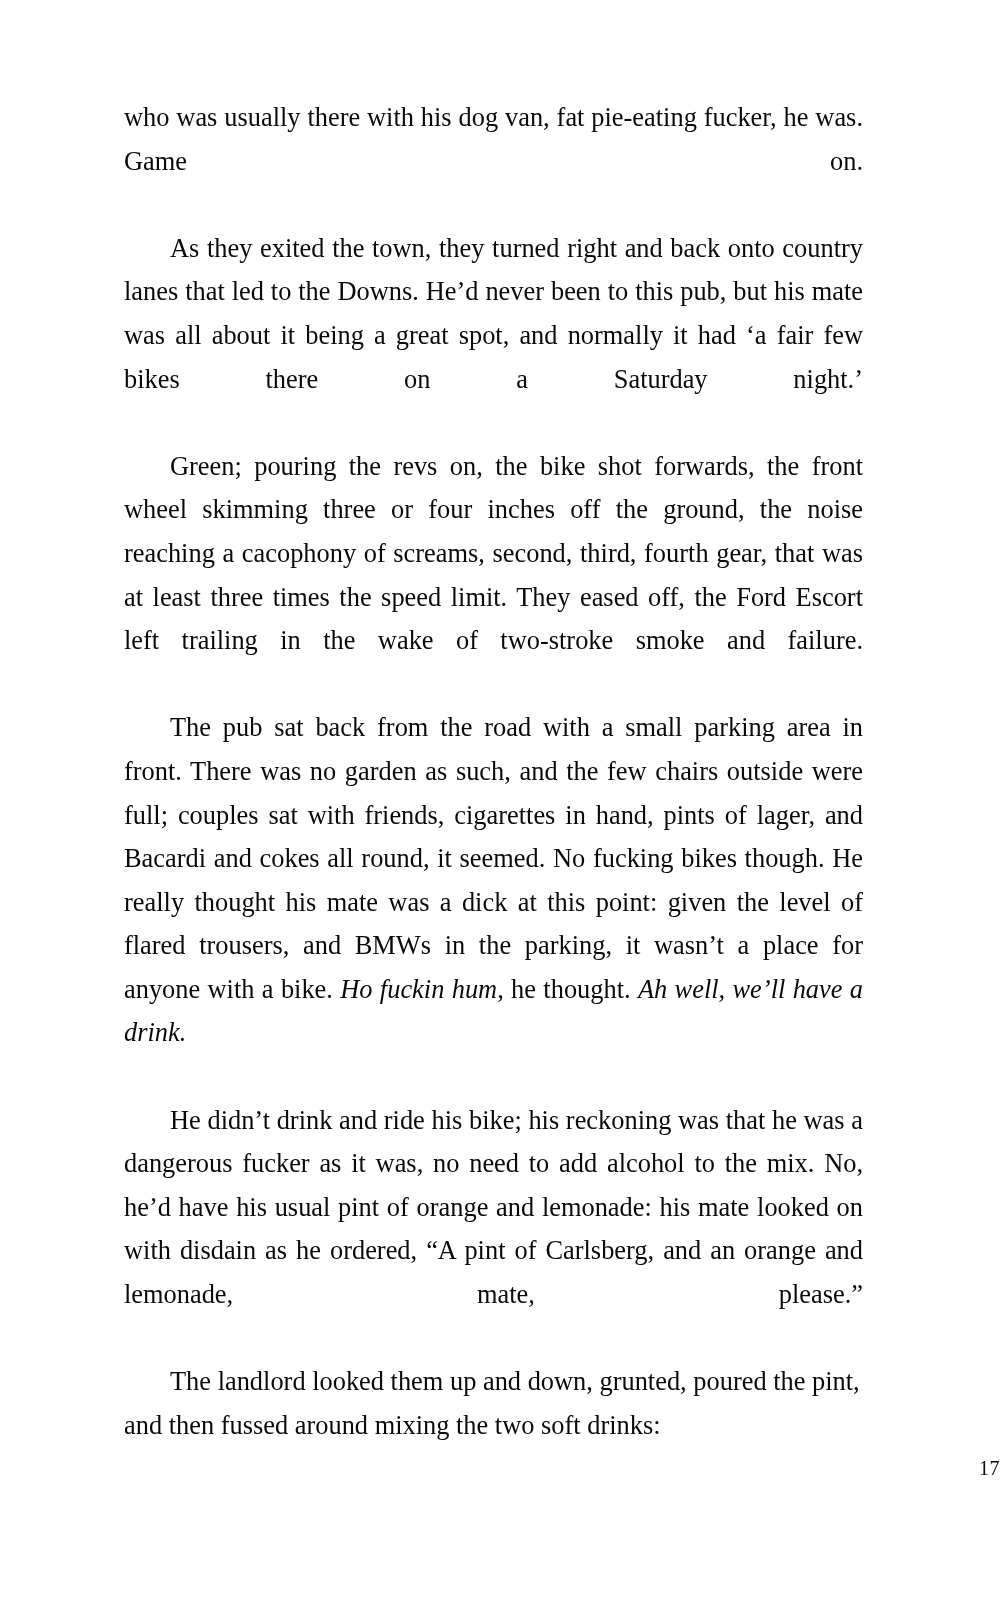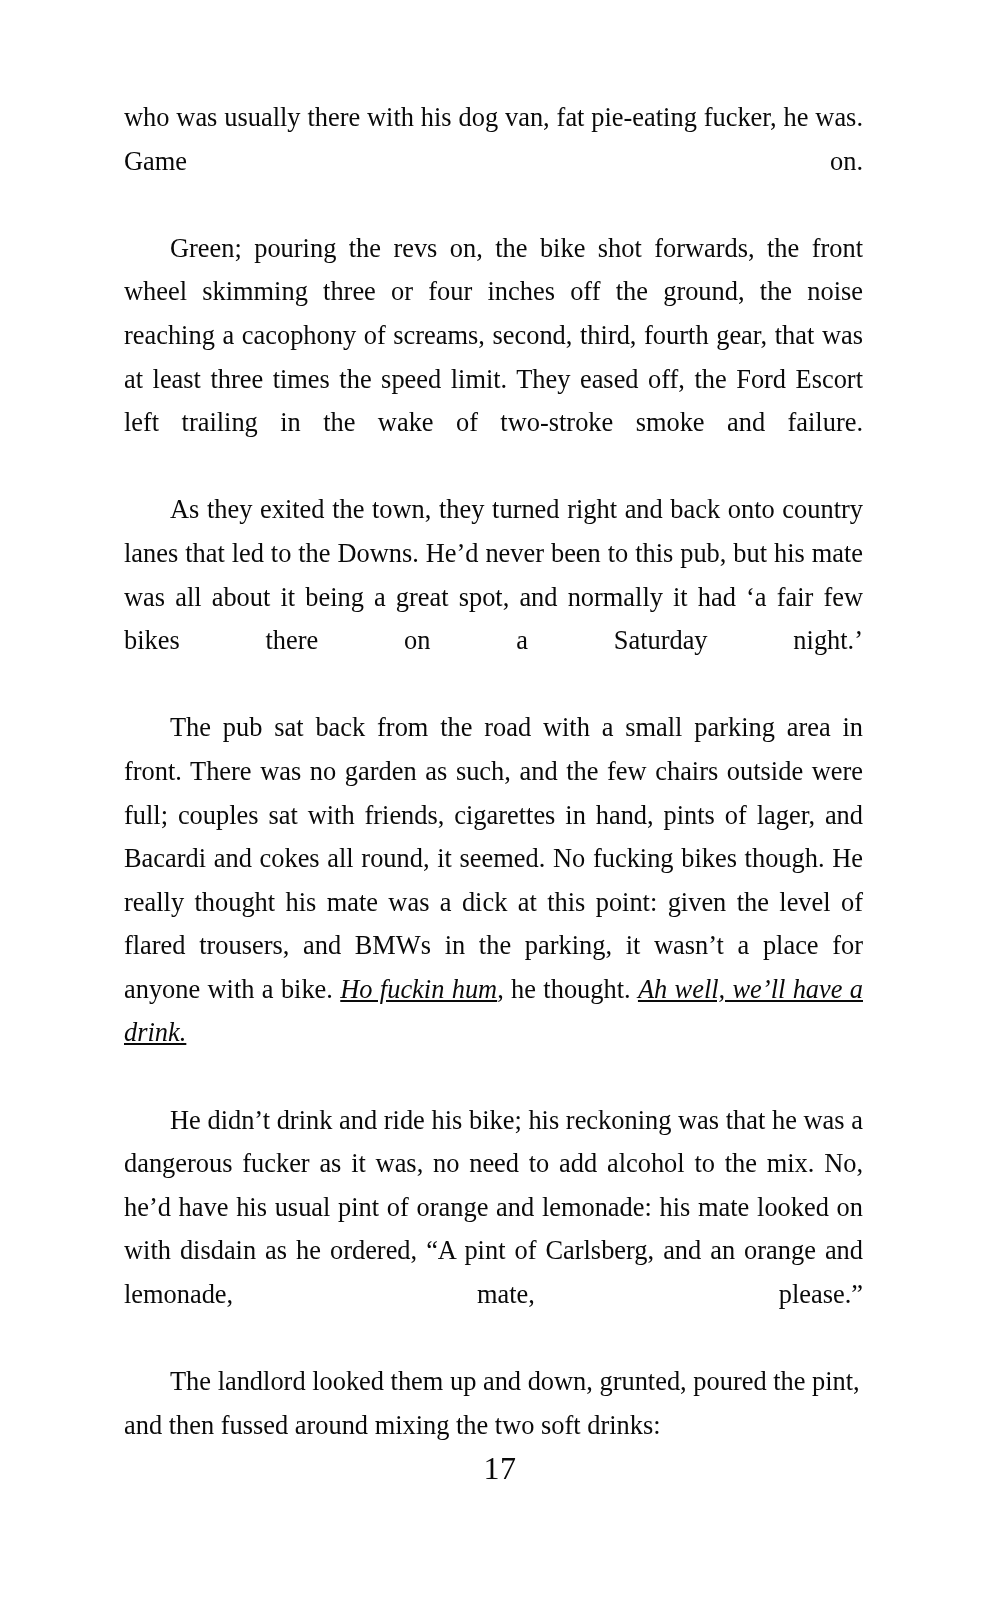--- a/index.html
+++ b/index.html
@@ -43,49 +43,48 @@
     word-spacing: 0px;
   }
   p.para.first {
     text-indent: 0;
   }
   p.para:last-of-type {
     text-align: left;
   }
   .it {
     font-style: italic;
-    text-decoration: underline;
   }
   #folio {
     position: absolute;
     left: 0;
     top: 1452px;
     width: 1000px;
-    text-align: center;
-    font-size: 32px;
+    text-align: right;
+    font-size: 20px;
     line-height: 32px;
     letter-spacing: 0.5px;
   }
   
   p.para::after {
     content: "";
     display: inline-block;
     width: 100%;
   }
 </style>
 </head>
 <body style="color: rgb(10, 10, 10);">
 
 <div id="page" style="background: rgb(255, 255, 255);">
 
   <div id="text-block">
 
     <p class="para first"><span>who was usually there with his dog van, fat pie-eating fucker, he was. Game on.</span></p>
+    <p class="para"><span>As they exited the town, they turned right and back onto country lanes that led to the Downs. He’d never been to this pub, but his mate was all about it being a great spot, and normally it had ‘a fair few bikes there on a Saturday night.’</span></p>
     <p class="para"><span>Green; pouring the revs on, the bike shot forwards, the front wheel skimming three or four inches off the ground, the noise reaching a cacophony of screams, second, third, fourth gear, that was at least three times the speed limit. They eased off, the Ford Escort left trailing in the wake of two-stroke smoke and failure.</span></p>
-    <p class="para"><span>As they exited the town, they turned right and back onto country lanes that led to the Downs. He’d never been to this pub, but his mate was all about it being a great spot, and normally it had ‘a fair few bikes there on a Saturday night.’</span></p>
     <p class="para"><span>The pub sat back from the road with a small parking area in front. There was no garden as such, and the few chairs outside were full; couples sat with friends, cigarettes in hand, pints of lager, and Bacardi and cokes all round, it seemed. No fucking bikes though. He really thought his mate was a dick at this point: given the level of flared trousers, and BMWs in the parking, it wasn’t a place for anyone with a bike. </span><span class="it">Ho fuckin hum</span><span>, he thought. </span><span class="it">Ah well, we’ll have a drink.</span></p>
     <p class="para"><span>He didn’t drink and ride his bike; his reckoning was that he was a dangerous fucker as it was, no need to add alcohol to the mix. No, he’d have his usual pint of orange and lemonade: his mate looked on with disdain as he ordered, “A pint of Carlsberg, and an orange and lemonade, mate, please.”</span></p>
     <p class="para"><span>The landlord looked them up and down, grunted, poured the pint, and then fussed around mixing the two soft drinks:</span></p>
 
   </div>
 
   <div id="folio">17</div>
 
 </div>
 

